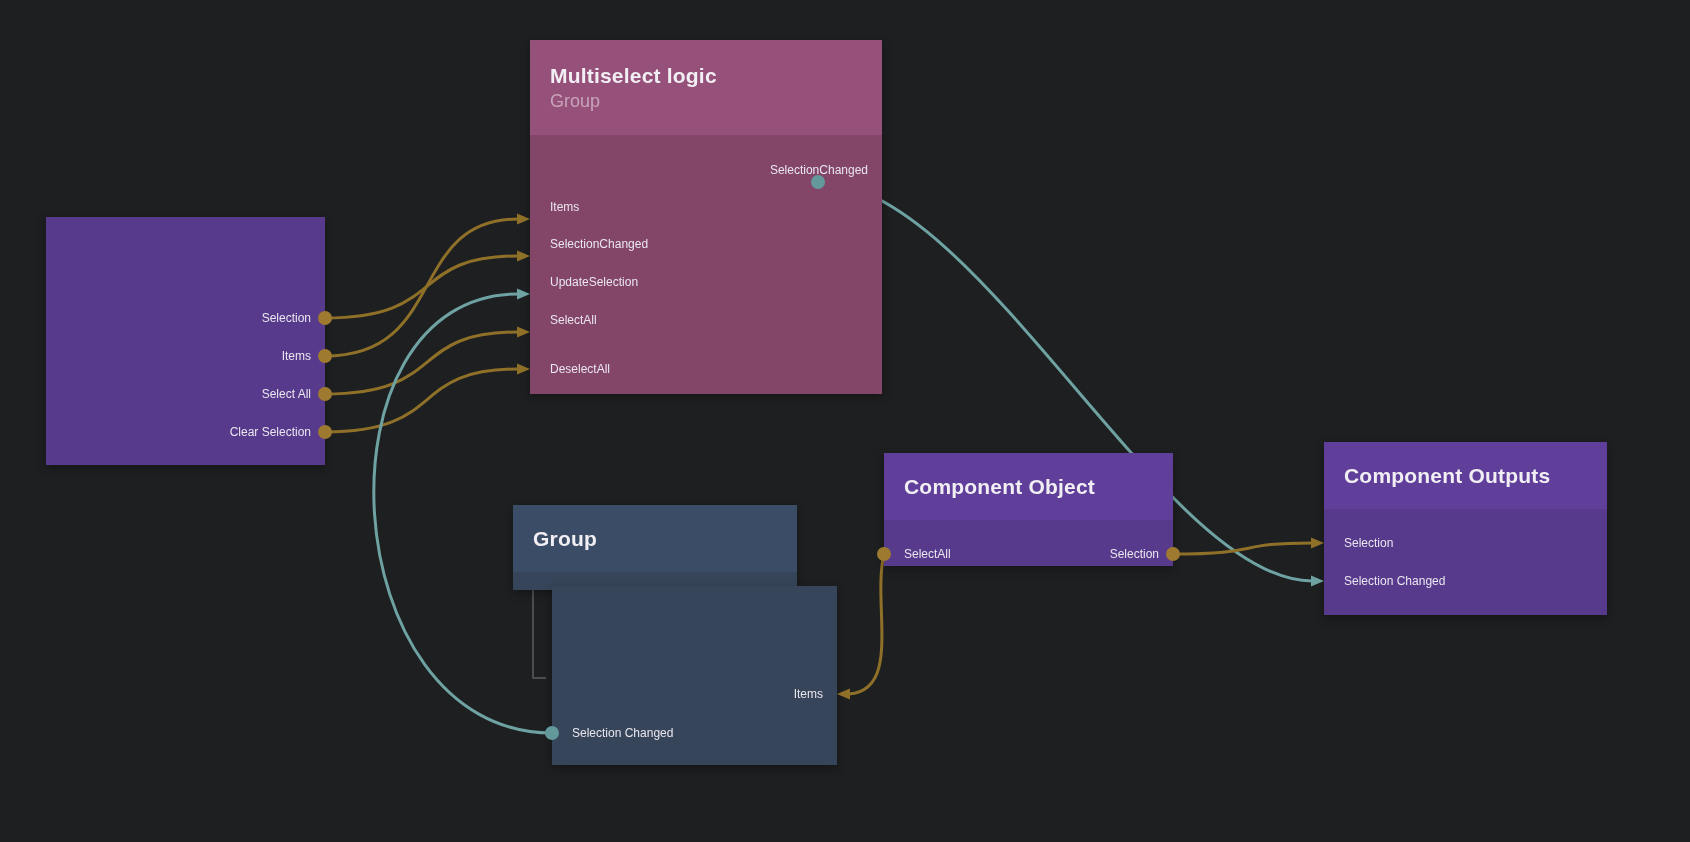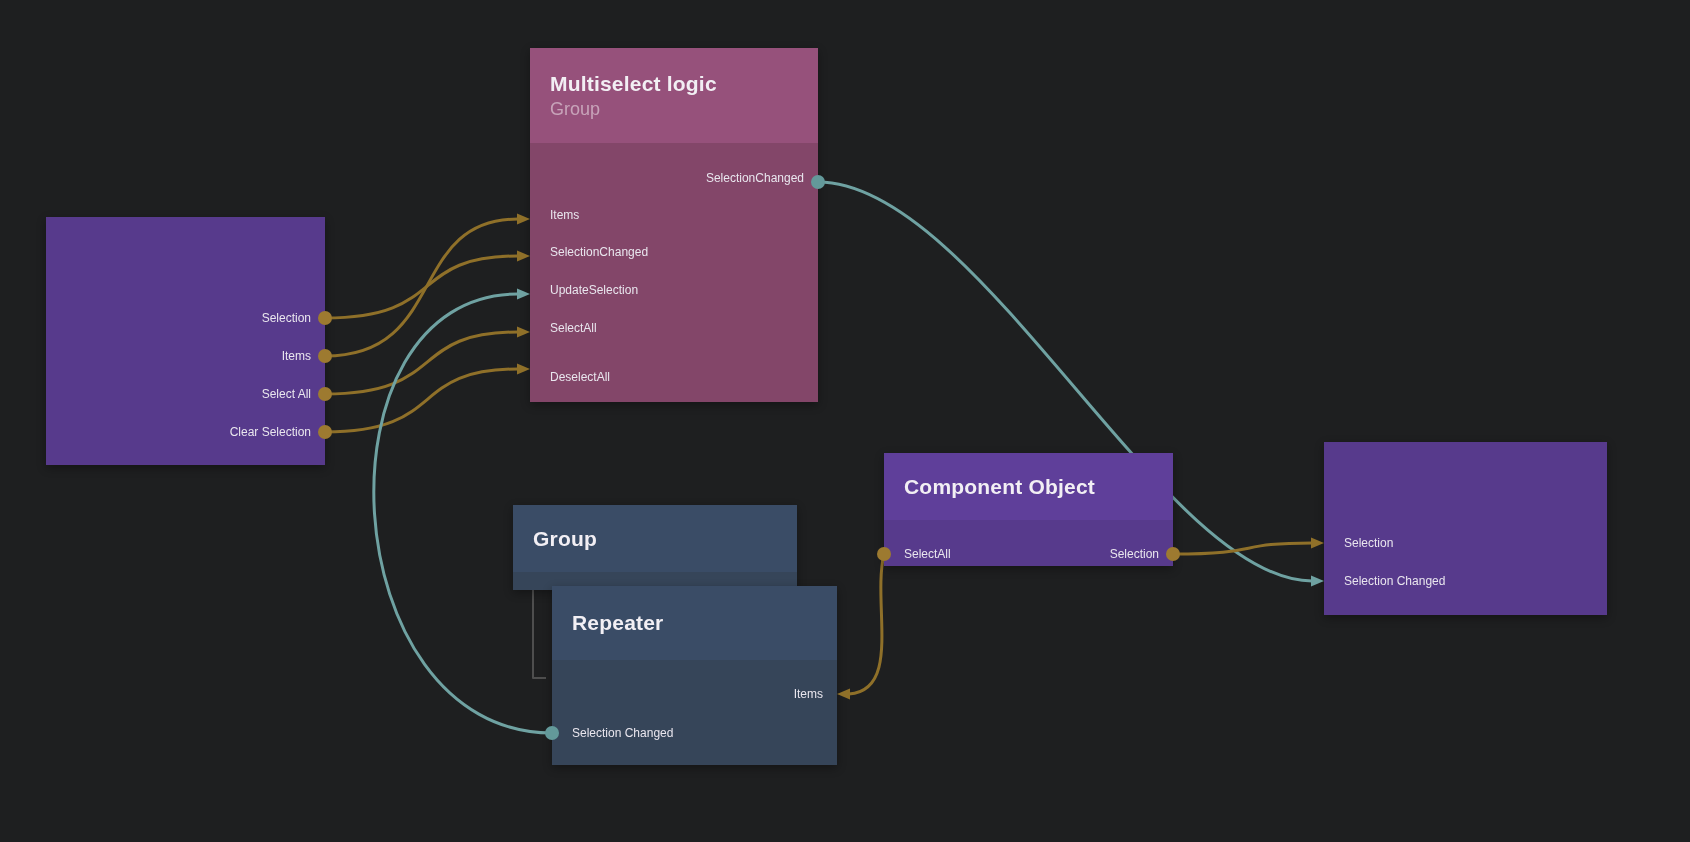--- a/index.html
+++ b/index.html
@@ -73,48 +73,48 @@
       <circle cx="1173" cy="554" r="7" fill="#9d7a30"></circle>
       <polygon points="1324,543 1311,537.5 1311,548.5" fill="#8f7029"></polygon>
       <polygon points="1324,581 1311,575.5 1311,586.5" fill="#6fa2a2"></polygon>
     </svg>
 <div class="node" style="left: 46px; top: 217px; width: 279px; height: 248px; background: rgb(87, 58, 140);">
       <div class="port right" style="top: 84px;">Selection</div>
       <div class="port right" style="top: 122px;">Items</div>
       <div class="port right" style="top: 160px;">Select All</div>
       <div class="port right" style="top: 198px;">Clear Selection</div>
     </div>
-    <div class="node" style="left: 530px; top: 48px; width: 288px; height: 354px; background: rgb(131, 70, 105);">
+    <div class="node" style="left: 530px; top: 40px; width: 318px; height: 354px; background: rgb(131, 70, 105); padding-left: 34px;">
       <div class="node-header" style="height: 95px; background: rgb(150, 81, 123);">
         <div class="node-title">Multiselect logic</div>
         <div class="node-subtitle">Group</div>
       </div>
       <div class="port right" style="top: 113px;">SelectionChanged</div>
       <div class="port left" style="top: 150px;">Items</div>
       <div class="port left" style="top: 187px;">SelectionChanged</div>
       <div class="port left" style="top: 225px;">UpdateSelection</div>
       <div class="port left" style="top: 263px;">SelectAll</div>
       <div class="port left" style="top: 300px; margin-top: 12px;">DeselectAll</div>
     </div>
     <div class="node" style="left: 513px; top: 505px; width: 284px; height: 85px; background: rgb(54, 69, 89);">
       <div class="node-header" style="height: 67px; background: rgb(58, 76, 102);">
         <div class="node-title">Group</div>
       </div>
     </div>
     <div class="node" style="left: 552px; top: 586px; width: 285px; height: 179px; background: rgb(54, 69, 89);">
-      <div class="node-header" style="height: 74px; background: rgb(58, 76, 102);">
-        <div class="node-title">Repeater</div>
-      </div>
       <div class="port right" style="top: 91px;">Items</div>
       <div class="port left" style="top: 130px;">Selection Changed</div>
     </div>
     <div class="node" style="left: 884px; top: 453px; width: 289px; height: 113px; background: rgb(87, 58, 140);">
       <div class="node-header" style="height: 67px; background: rgb(95, 63, 154);">
         <div class="node-title">Component Object</div>
       </div>
       <div class="port left" style="top: 84px;">SelectAll</div>
       <div class="port right" style="top: 84px;">Selection</div>
     </div>
     <div class="node" style="left: 1324px; top: 442px; width: 283px; height: 173px; background: rgb(87, 58, 140);">
+      <div class="node-header" style="height: 67px; background: rgb(95, 63, 154);">
+        <div class="node-title">Component Outputs</div>
+      </div>
       <div class="port left" style="top: 84px;">Selection</div>
       <div class="port left" style="top: 122px;">Selection Changed</div>
     </div>
   </div>
 
 </body></html>

